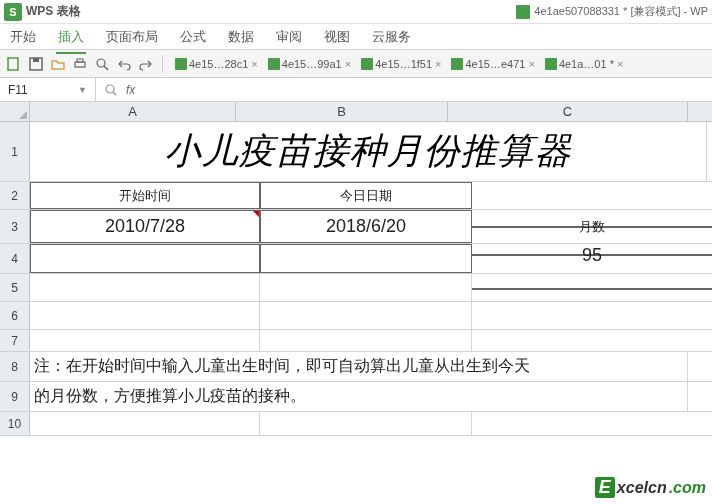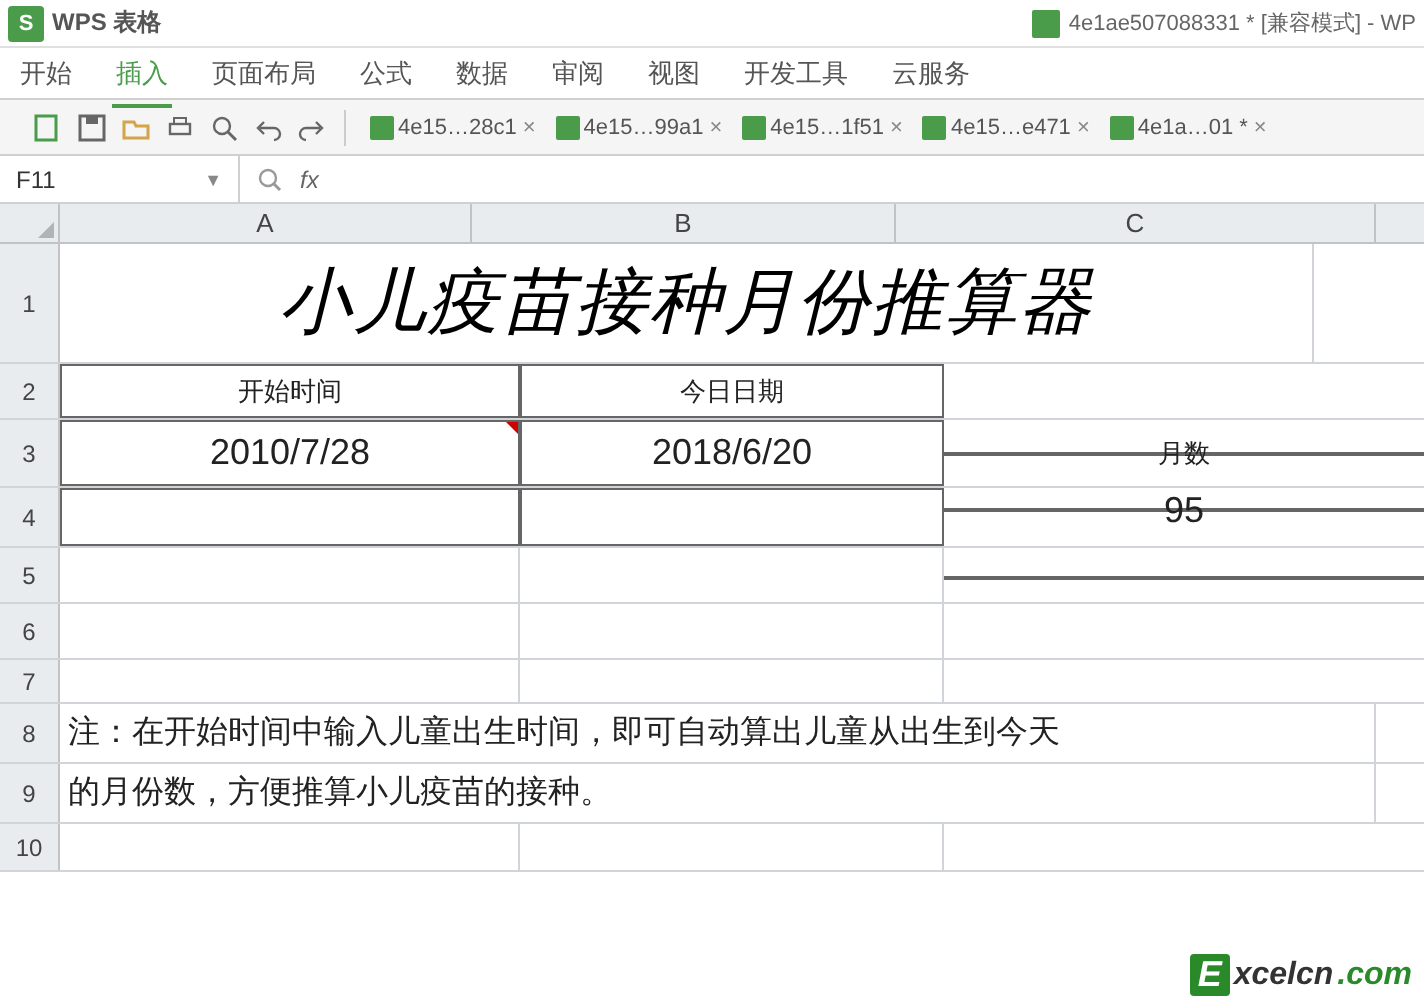--- a/index.html
+++ b/index.html
@@ -11,31 +11,31 @@
 .app-name { color: #555; font-size: 12px; font-weight: bold; }
 .title-right { margin-left: auto; display: flex; align-items: center; gap: 4px; color: #666; font-size: 11px; }
 .doc-icon { width: 14px; height: 14px; background: #4a9b4a; border-radius: 1px; }
 
 
 .menutabs { height: 26px; background: #fff; display: flex; align-items: flex-start; padding: 0 8px; gap: 18px; border-bottom: 1px solid #d0d0d0; }
 .menutabs .tab { color: #555; font-size: 13px; padding: 4px 2px 6px; cursor: pointer; }
 .menutabs .tab.active { color: #4a9b4a; border-bottom: 2px solid #4a9b4a; margin-bottom: -1px; }
 
 
-.toolbar { height: 28px; background: #f5f5f5; display: flex; align-items: center; padding: 0 16px; gap: 6px; border-bottom: 1px solid #d0d0d0; }
+.toolbar { height: 28px; background: #f5f5f5; display: flex; align-items: center; padding: 0 6px; gap: 6px; border-bottom: 1px solid #d0d0d0; }
 .tb-icon { width: 16px; height: 16px; display: inline-flex; align-items: center; justify-content: center; color: #666; cursor: pointer; }
 .tb-sep { width: 1px; height: 18px; background: #ccc; margin: 0 2px; }
 .dt-row { display: flex; align-items: center; gap: 2px; }
 .dt-tab { display: flex; align-items: center; gap: 2px; color: #555; font-size: 11px; padding: 2px 4px; cursor: pointer; }
 .dt-tab .dt-ic { width: 12px; height: 12px; background: #4a9b4a; border-radius: 1px; }
 .dt-tab .dt-x { color: #888; margin-left: 1px; }
 
 
 .fbar { height: 24px; background: #fff; display: flex; align-items: center; border-bottom: 1px solid #d0d0d0; }
-.namebox { width: 120px; height: 100%; border-right: 1px solid #d0d0d0; display: flex; align-items: center; padding: 0 8px; font-size: 12px; color: #333; }
+.namebox { width: 96px; height: 100%; border-right: 1px solid #d0d0d0; display: flex; align-items: center; padding: 0 8px; font-size: 12px; color: #333; }
 .namebox .dd { margin-left: auto; color: #888; font-size: 9px; }
 .fx-icons { display: flex; align-items: flex-start; gap: 8px; padding: 0 8px; color: #888; }
 .fx { font-style: italic; color: #666; }
 
 
 .sheet { position: relative; flex: 1; display: flex; flex-direction: column; }
 .colhdr-row { display: flex; height: 20px; background: #e8ecef; border-bottom: 1px solid #c0c4c8; }
 .selectall { width: 30px; border-right: 1px solid #c0c4c8; background: #e8ecef; position: relative; }
 .selectall::after { content: ""; position: absolute; right: 2px; bottom: 2px; width: 0; height: 0; border-left: 8px solid transparent; border-bottom: 8px solid #b0b4b8; }
 .colhdr { border-right: 1px solid #c0c4c8; display: flex; align-items: center; justify-content: center; color: #444; font-size: 13px; }
@@ -52,21 +52,21 @@
 .r3 { height: 34px; }
 .r4 { height: 30px; }
 .r5 { height: 28px; }
 .r6 { height: 28px; }
 .r7 { height: 22px; }
 .r8 { height: 30px; }
 .r9 { height: 30px; }
 .r10 { height: 24px; }
 
 
-.title-merged { width: 627px; font-family: "SimSun", "宋体", serif; font-size: 36px; font-style: italic; color: #000; border-right: 1px solid #d0d4d8; display: flex; align-items: center; justify-content: center; letter-spacing: 1px; }
+.title-merged { width: 677px; font-family: "SimSun", "宋体", serif; font-size: 36px; font-style: italic; color: #000; border-right: 1px solid #d0d4d8; display: flex; align-items: center; justify-content: center; letter-spacing: 1px; }
 
 
 .hdr-cell { border: 1px solid #666 !important; background: #fff; font-size: 13px; }
 .data-cell { border: 1px solid #666 !important; font-size: 18px; }
 .data-cell.green { background: #d5f0d5; }
 .empty-cell { border: 1px solid #666 !important; }
 
 .reddot { position: absolute; top: 0; right: 0; width: 0; height: 0; border-left: 6px solid transparent; border-top: 6px solid #c00; }
 
 
@@ -93,21 +93,20 @@
 </div>
 
 <div class="menutabs">
   <div class="tab">开始</div>
   <div class="tab active">插入</div>
   <div class="tab">页面布局</div>
   <div class="tab">公式</div>
   <div class="tab">数据</div>
   <div class="tab">审阅</div>
   <div class="tab">视图</div>
-  <div class="tab">开发工具</div>
   <div class="tab">云服务</div>
 </div>
 
 <div class="toolbar">
   <span class="tb-icon">
       <svg width="14" height="14">
         <rect x="1" y="1" width="10" height="12" fill="none" stroke="#4a9b4a" stroke-width="1.5"></rect>
       </svg>
     </span>
   <span class="tb-icon">

